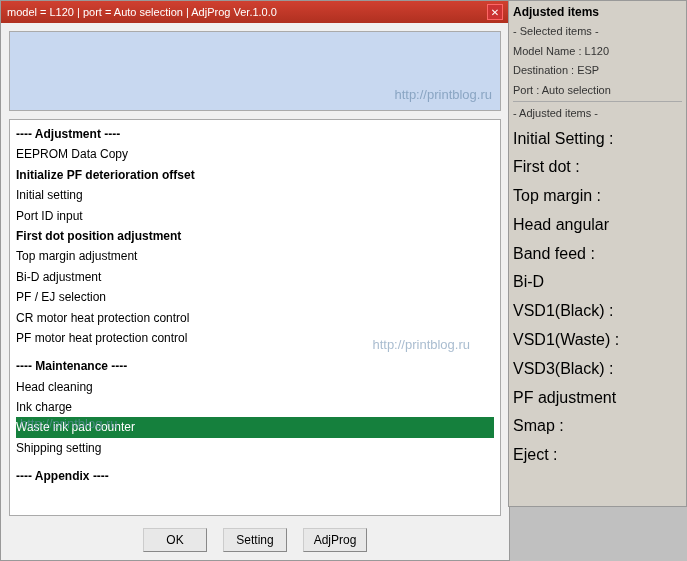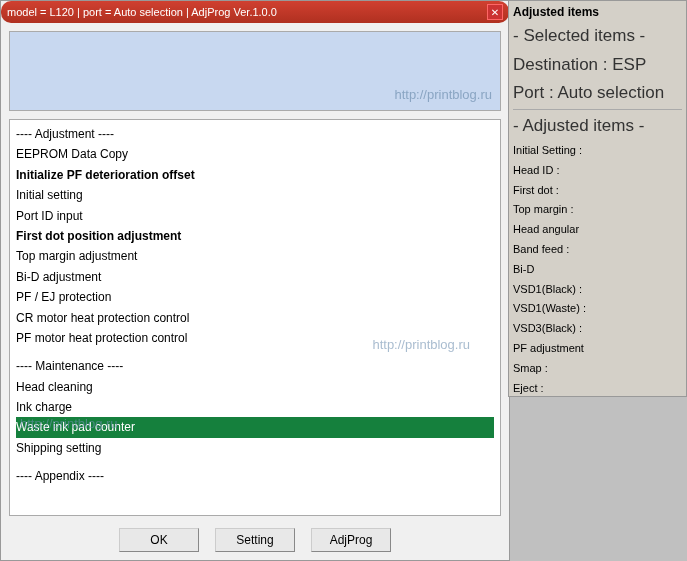--- a/index.html
+++ b/index.html
@@ -28,21 +28,20 @@
 
     .title-bar {
       background: linear-gradient(to bottom, #d04030, #b03020);
       color: white;
       padding: 3px 6px;
       display: flex;
       align-items: center;
       justify-content: space-between;
       height: 22px;
       flex-shrink: 0;
-      border-radius: 10px;
     }
 
     .title-bar-text {
       font-size: 11px;
       color: white;
     }
 
     .title-bar-close {
       width: 16px;
       height: 16px;
@@ -108,21 +107,21 @@
     .list-item {
       display: block;
       cursor: pointer;
       color: #000;
       white-space: nowrap;
     }
 
     .list-item.section-header {
       cursor: default;
       color: #000;
-      font-weight: normal;
+      font-weight: bold;
     }
 
     .list-item.selected {
       background: #15803d;
       color: white;
     }
 
     .list-item.bold-item {
       font-weight: bold;
     }
@@ -140,39 +139,39 @@
     
     .button-bar {
       display: flex;
       justify-content: center;
       gap: 16px;
       padding: 8px;
       flex-shrink: 0;
     }
 
     .btn {
-      width: 80px;
+      width: 64px;
       height: 24px;
       background: #e8e8e8;
       border: 1px solid #888;
       border-top-color: #ccc;
       border-left-color: #ccc;
       cursor: pointer;
       font-size: 12px;
       color: #000;
       text-align: center;
     }
 
     
     .right-panel {
       position: absolute;
       left: 508px;
       top: 0;
       width: 179px;
-      height: 397px;
+      height: 507px;
       background: #d4d0c8;
       border: 1px solid #999;
       overflow-y: auto;
       padding: 4px;
     }
 
     .right-panel::-webkit-scrollbar {
       width: 14px;
     }
     .right-panel::-webkit-scrollbar-track {
@@ -184,33 +183,33 @@
     }
 
     .panel-title {
       font-weight: bold;
       font-size: 12px;
       color: #000;
       margin-bottom: 4px;
     }
 
     .panel-section {
-      font-size: 17px;
+      font-size: 11px;
       color: #333;
       margin: 3px 0;
       line-height: 1.5;
     }
 
     .panel-divider {
       border-top: 1px solid #aaa;
       margin: 3px 0;
     }
 
     .panel-label {
-      font-size: 11px;
+      font-size: 16px;
       color: #000;
       display: block;
       line-height: 1.8;
     }
   </style>
 </head>
 <body>
 
 <div class="main-window">
 
@@ -227,21 +226,21 @@
     <div class="list-content">
 
     <div class="list-item section-header">---- Adjustment ----</div>
         <div class="list-item">EEPROM Data Copy</div>
         <div class="list-item bold-item">Initialize PF deterioration offset</div>
         <div class="list-item">Initial setting</div>
         <div class="list-item">Port ID input</div>
         <div class="list-item bold-item">First dot position adjustment</div>
         <div class="list-item">Top margin adjustment</div>
         <div class="list-item">Bi-D adjustment</div>
-        <div class="list-item">PF / EJ protection</div>
+        <div class="list-item">PF / EJ selection</div>
         <div class="list-item">CR motor heat protection control</div>
         <div class="list-item">PF motor heat protection control</div>
         <div style="height: 8px;"></div>
         <div class="list-item section-header">---- Maintenance ----</div>
         <div class="list-item">Head cleaning</div>
         <div class="list-item">Ink charge</div>
         <div class="list-item selected">Waste ink pad counter</div>
         <div class="list-item">Shipping setting</div>
         <div style="height: 8px;"></div>
         <div class="list-item section-header">---- Appendix ----</div>
@@ -253,27 +252,27 @@
   <div class="button-bar">
     <button class="btn">OK</button>
     <button class="btn">Setting</button>
     <button class="btn">AdjProg</button>
   </div>
 </div>
 
 <div class="right-panel">
   <div class="panel-title">Adjusted items</div>
   <div class="panel-section">- Selected items -</div>
+  <div class="panel-section">Model Name : L120</div>
   <div class="panel-section">Destination : ESP</div>
   <div class="panel-section">Port : Auto selection</div>
   <div class="panel-divider"></div>
   <div class="panel-section">- Adjusted items -</div>
   <div id="right-panel-labels">
       <span class="panel-label">Initial Setting :</span>
-      <span class="panel-label">Head ID :</span>
       <span class="panel-label">First dot :</span>
       <span class="panel-label">Top margin :</span>
       <span class="panel-label">Head angular</span>
       <span class="panel-label">Band feed :</span>
       <span class="panel-label">Bi-D</span>
       <span class="panel-label">VSD1(Black) :</span>
       <span class="panel-label">VSD1(Waste) :</span>
       <span class="panel-label">VSD3(Black) :</span>
       <span class="panel-label">PF adjustment</span>
       <span class="panel-label">Smap :</span>

